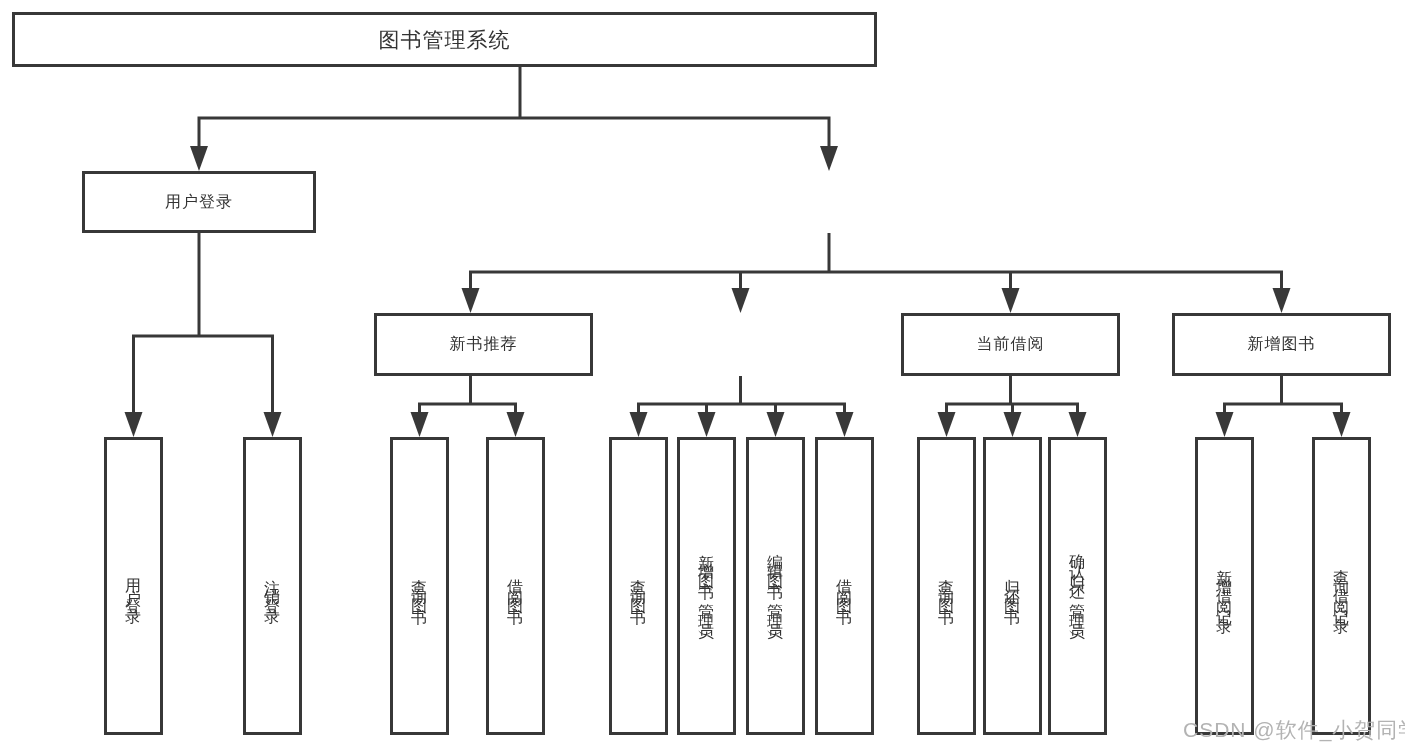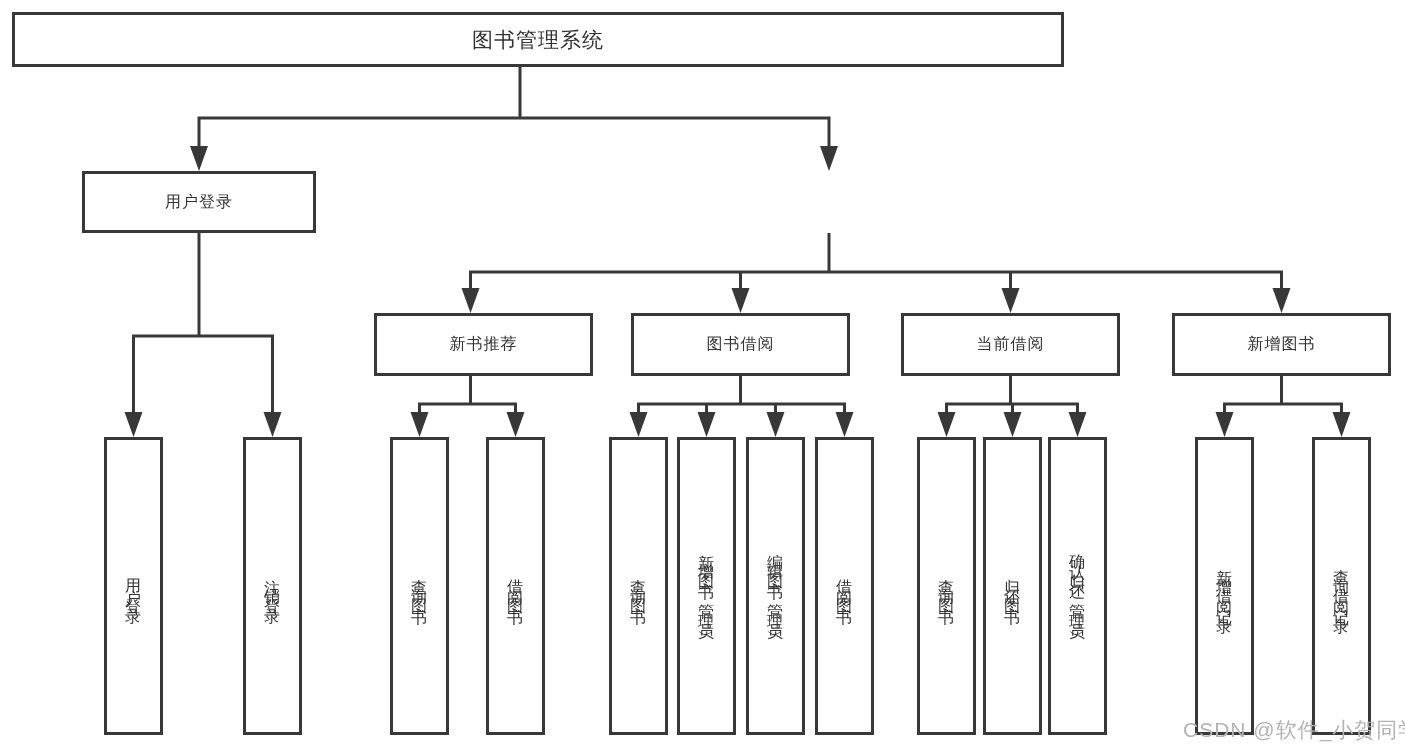--- a/index.html
+++ b/index.html
@@ -46,21 +46,21 @@
     font-size: 16px;
     letter-spacing: 1px;
     white-space: nowrap;
   }
   .node.v {
     writing-mode: vertical-rl;
     letter-spacing: 10px;
     line-height: 53px; 
   }
   
-  .root  { left: 12px;  top: 12px;  width: 1052px; height: 55px; font-size: 21px; font-family: Liberation Mono, monospace; }
+  .root  { left: 12px;  top: 12px;  width: 865px; height: 55px; font-size: 21px; font-family: Liberation Mono, monospace; }
   
   .l2a { left: 82px;  top: 171px; width: 234px; height: 62px; }
   .l2b { left: 712px; top: 171px; width: 235px; height: 62px; }
   
   .l3  { top: 313px; width: 219px; height: 63px; }
   .l3a { left: 374px; }
   .l3b { left: 631px; }
   .l3c { left: 901px; }
   .l3d { left: 1172px; }
   
@@ -140,21 +140,20 @@
     <path d="M1224.5,430 V404 H1341.5 V430"></path>
     <polygon points="1215.5,412 1233.5,412 1224.5,437"></polygon>
     <polygon points="1332.5,412 1350.5,412 1341.5,437"></polygon>
   </svg>
 
   <div class="node root">图书管理系统</div>
 
   <div class="node l2a">用户登录</div>
 
   <div class="node l3 l3a">新书推荐</div>
-  <div class="node l3 l3b">图书借阅</div>
   <div class="node l3 l3c">当前借阅</div>
   <div class="node l3 l3d">新增图书</div>
 
   <div class="node v leaf p1">用户登录</div>
   <div class="node v leaf p2">注销登录</div>
 
   <div class="node v leaf p3">查询图书</div>
   <div class="node v leaf p4">借阅图书</div>
 
   <div class="node v leaf p5">查询图书</div>

